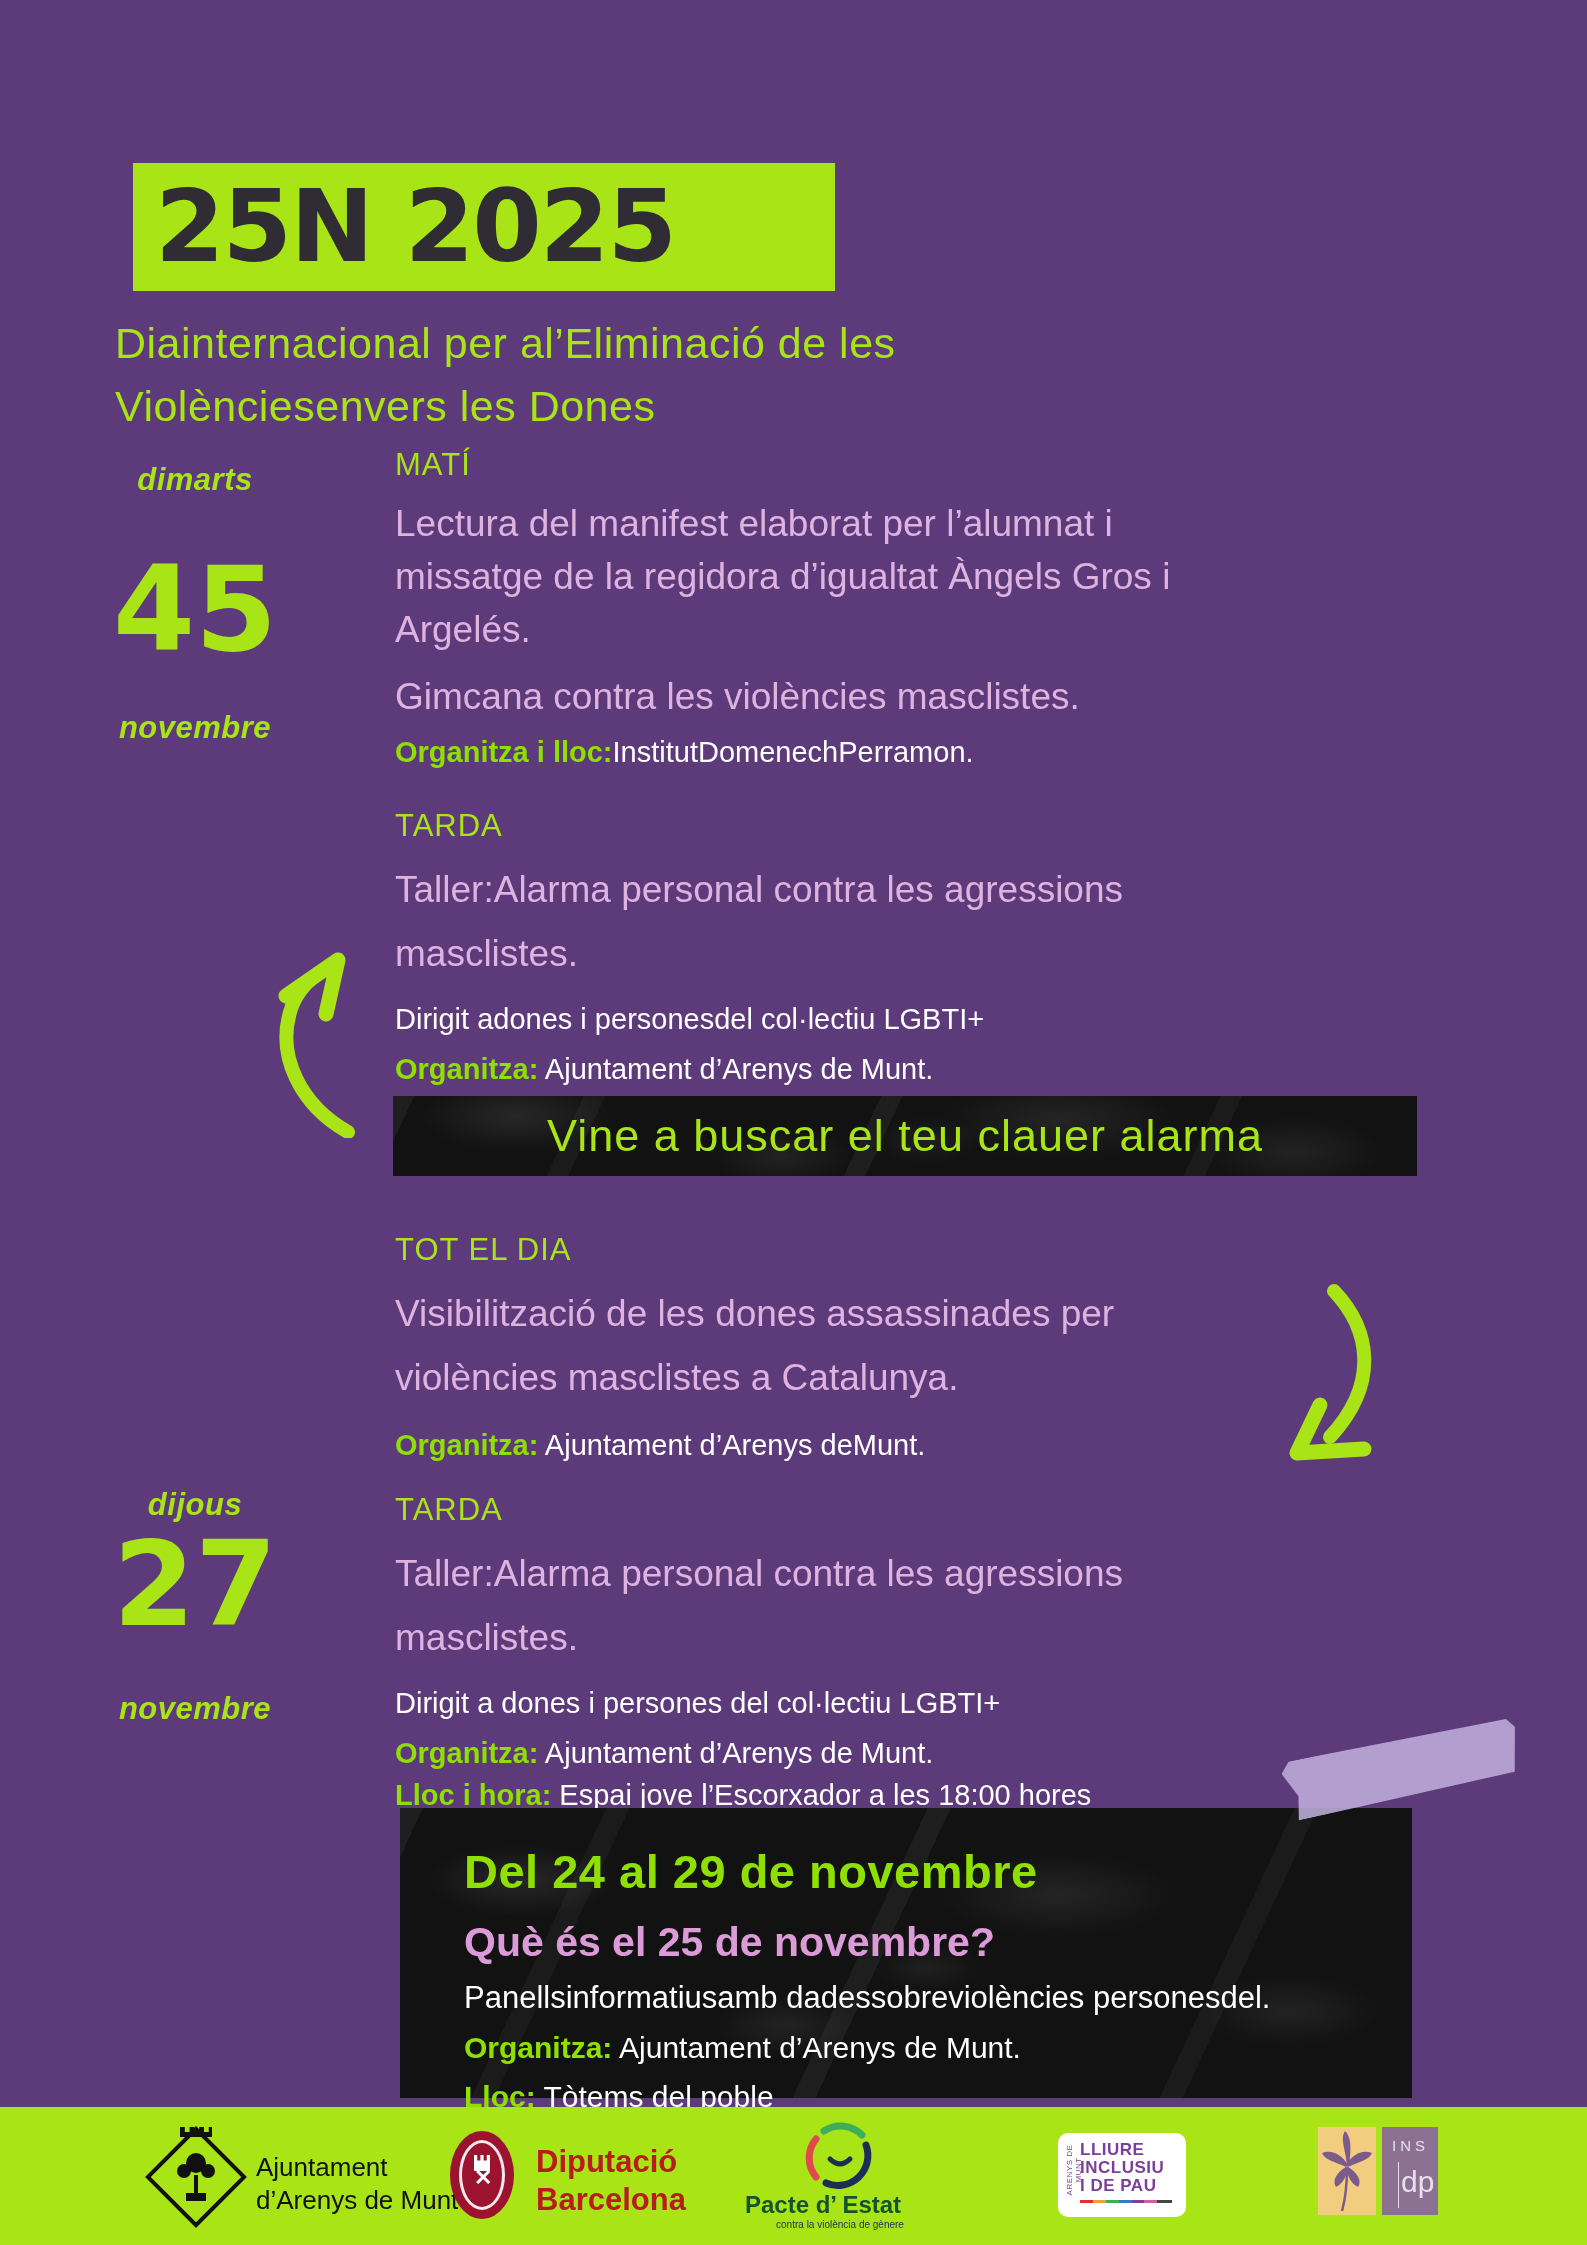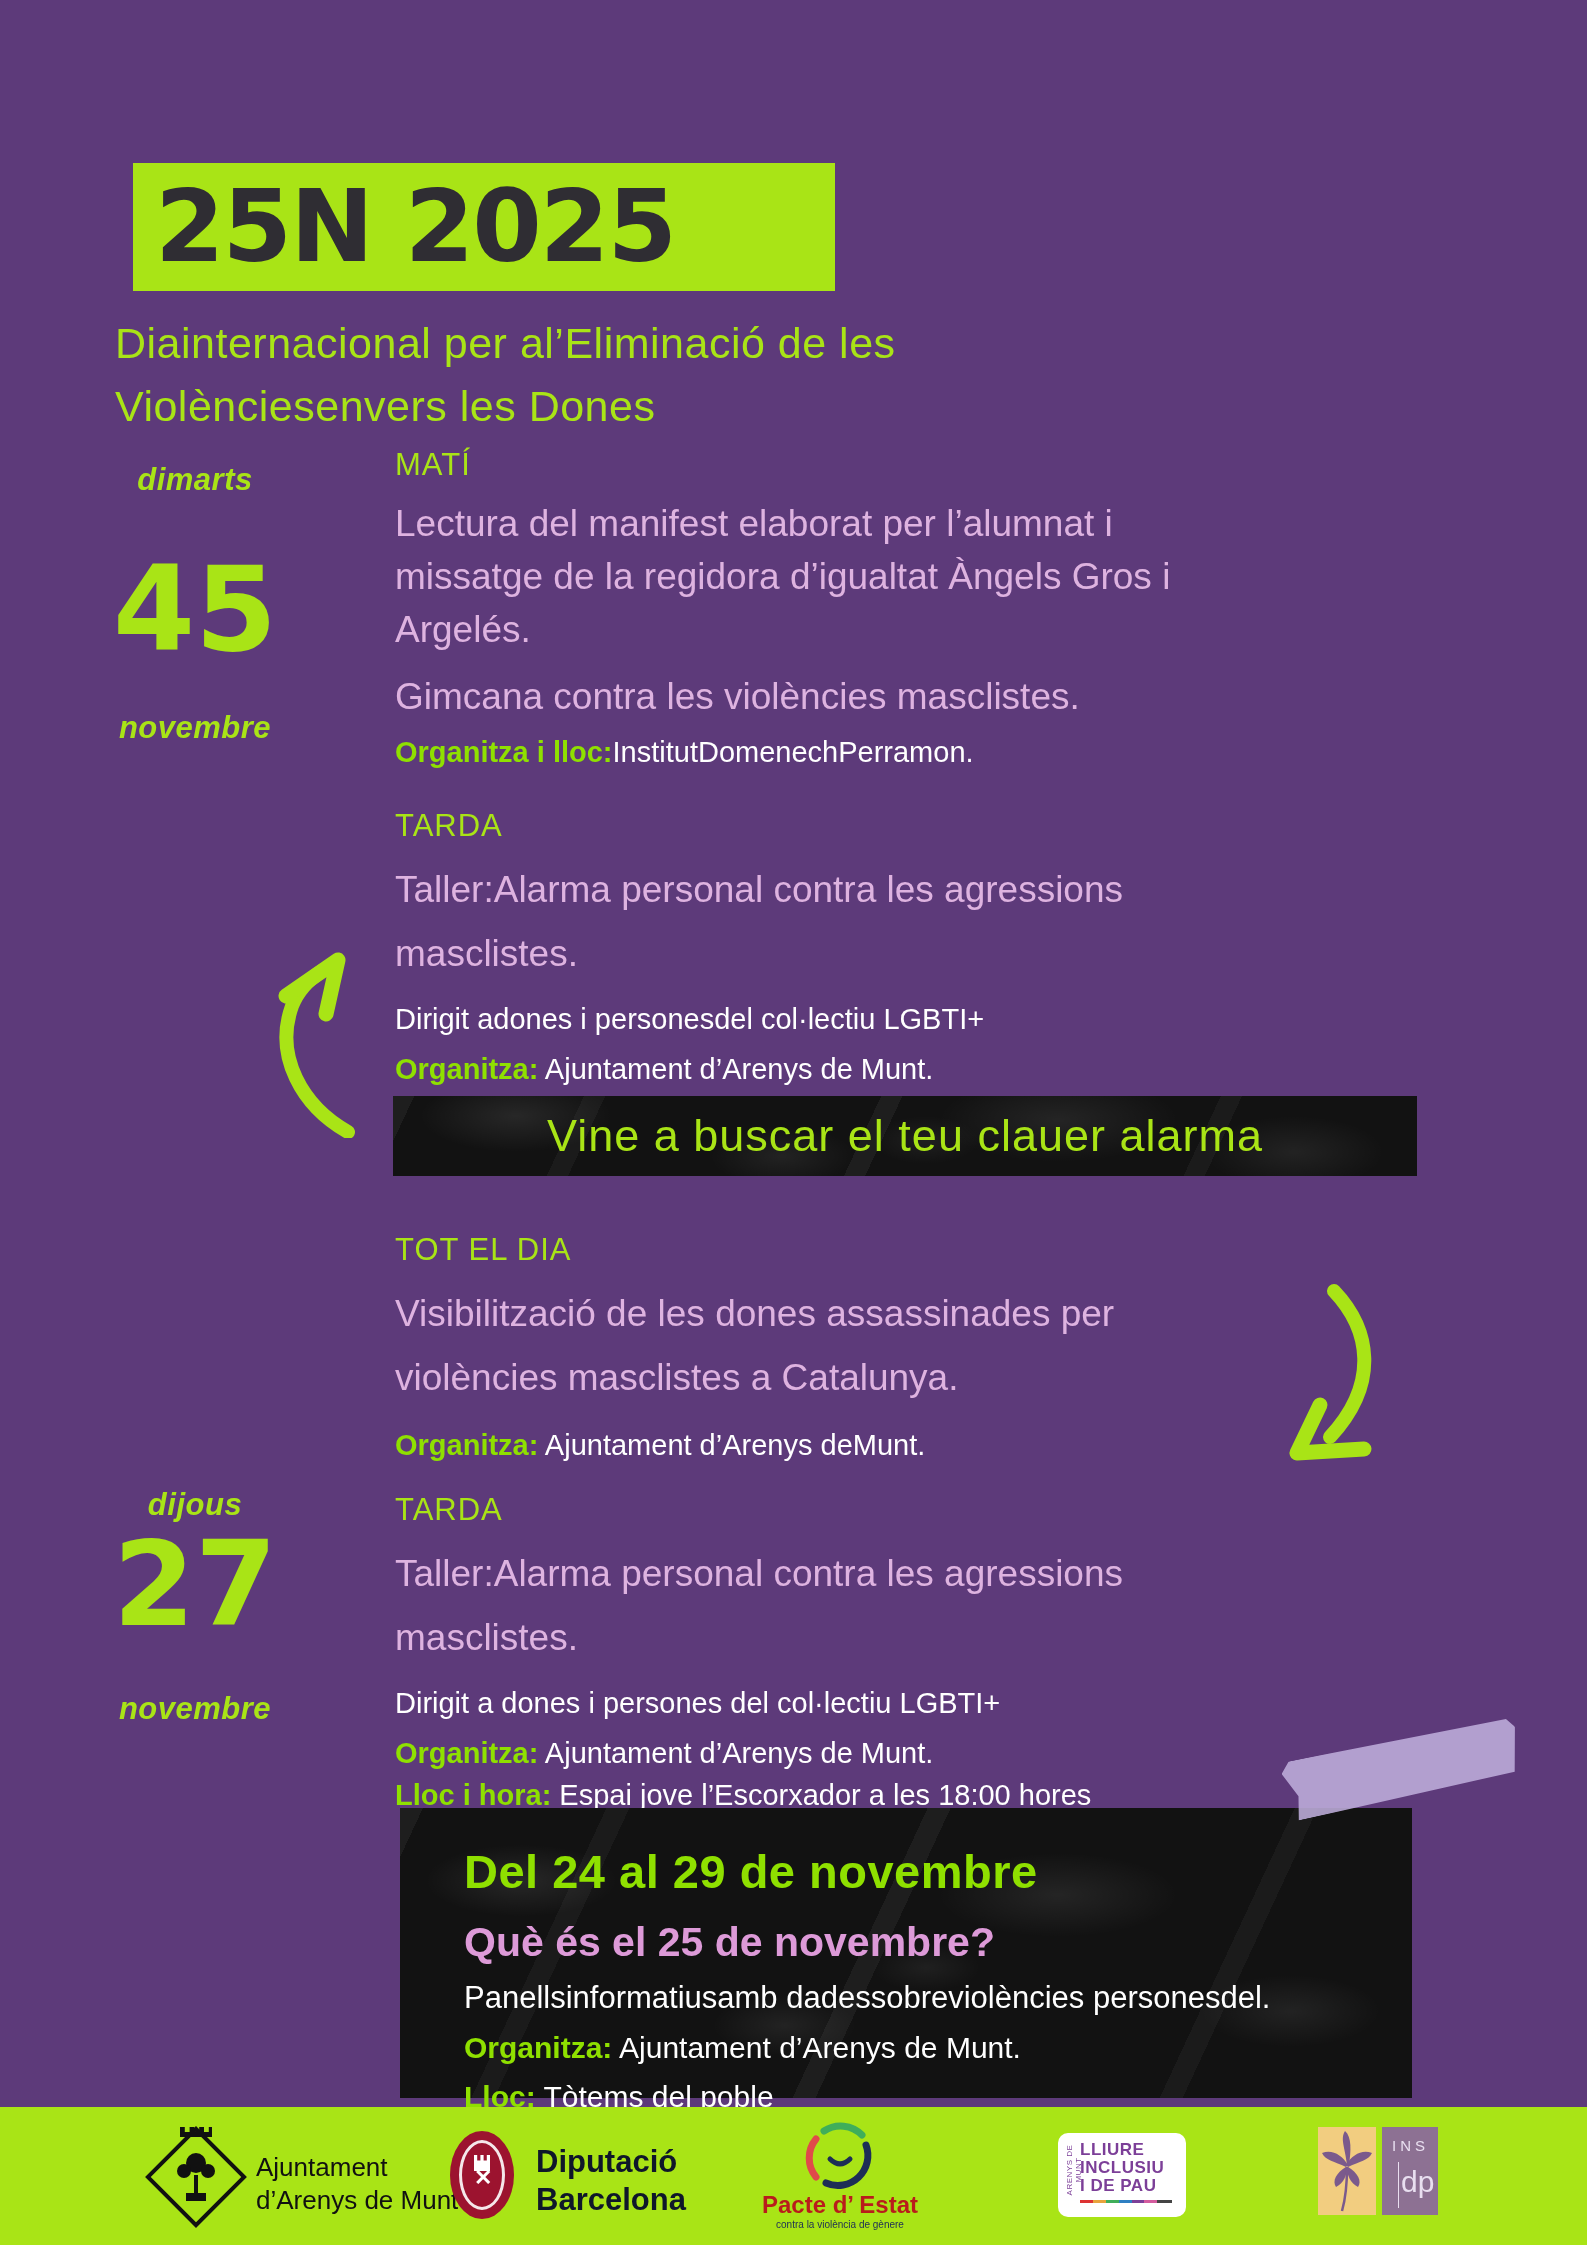--- a/index.html
+++ b/index.html
@@ -90,23 +90,23 @@
   .aj-shield{position:absolute;left:0;top:16px;width:64px;height:64px;border:4px solid #111;transform:rotate(45deg);}
   .aj-crown{position:absolute;left:20px;top:2px;width:32px;height:10px;background:#111;
     clip-path:polygon(0 100%,0 0,15% 0,15% 50%,30% 50%,30% 0,45% 0,45% 50%,60% 50%,60% 0,75% 0,75% 50%,90% 50%,90% 0,100% 0,100% 100%);}
   .aj-text{position:absolute;left:96px;top:26px;color:#111;font-size:26px;line-height:33px;}
   
   .dip-oval{position:absolute;left:0;top:10px;width:64px;height:88px;background:#9c132f;border-radius:50%;}
   .dip-oval:before{content:"";position:absolute;left:9px;top:9px;right:9px;bottom:9px;border:3px solid rgba(255,255,255,0.9);border-radius:50%;}
   .dip-oval:after{content:"";position:absolute;left:24px;top:24px;width:16px;height:16px;background:#fff;
     clip-path:polygon(0 0,20% 0,20% 35%,40% 35%,40% 0,60% 0,60% 35%,80% 35%,80% 0,100% 0,100% 100%,0 100%);}
   .dip-cross{position:absolute;left:24px;top:46px;width:16px;height:22px;color:#fff;font-size:22px;font-weight:700;line-height:22px;}
-  .dip-text{position:absolute;left:86px;top:22px;color:#0f172a;font-size:31px;font-weight:800;line-height:38px;}
-  
-  .pacte-text{position:absolute;left:0;top:78px;width:190px;text-align:center;color:#b91c1c;font-size:24px;font-weight:800;line-height:24px;}
+  .dip-text{position:absolute;left:86px;top:22px;color:#b91c1c;font-size:31px;font-weight:800;line-height:38px;}
+  
+  .pacte-text{position:absolute;left:0;top:78px;width:190px;color:#14532d;font-size:24px;font-weight:800;line-height:24px;}
   .pacte-sub{position:absolute;left:0;top:104px;width:190px;text-align:center;color:#1d2e56;font-size:10px;}
   
   .lliure{position:absolute;left:0;top:0;width:128px;height:84px;background:#fff;border-radius:10px;padding:8px 6px 6px 22px;box-sizing:border-box;}
   .lliure .vert{position:absolute;left:-14px;top:28px;transform:rotate(-90deg);font-size:8px;color:#7c3f98;letter-spacing:0.5px;width:60px;text-align:center;}
   .lliure .l{color:#7c3f98;font-size:17px;font-weight:800;line-height:18px;letter-spacing:0.5px;}
   .lliure .stripe{margin-top:5px;height:3px;width:92px;
     background:linear-gradient(90deg,#d33 0 14%,#e8a33d 14% 28%,#3fae5a 28% 42%,#2e7fc2 42% 56%,#7c3f98 56% 70%,#d35b9e 70% 84%,#444 84% 100%);}
   
   .iris-rect{position:absolute;left:0;top:6px;width:58px;height:88px;background:#f2cd80;}
   .insdp-rect{position:absolute;left:64px;top:6px;width:56px;height:88px;background:#8d7193;color:#e9dff0;}

